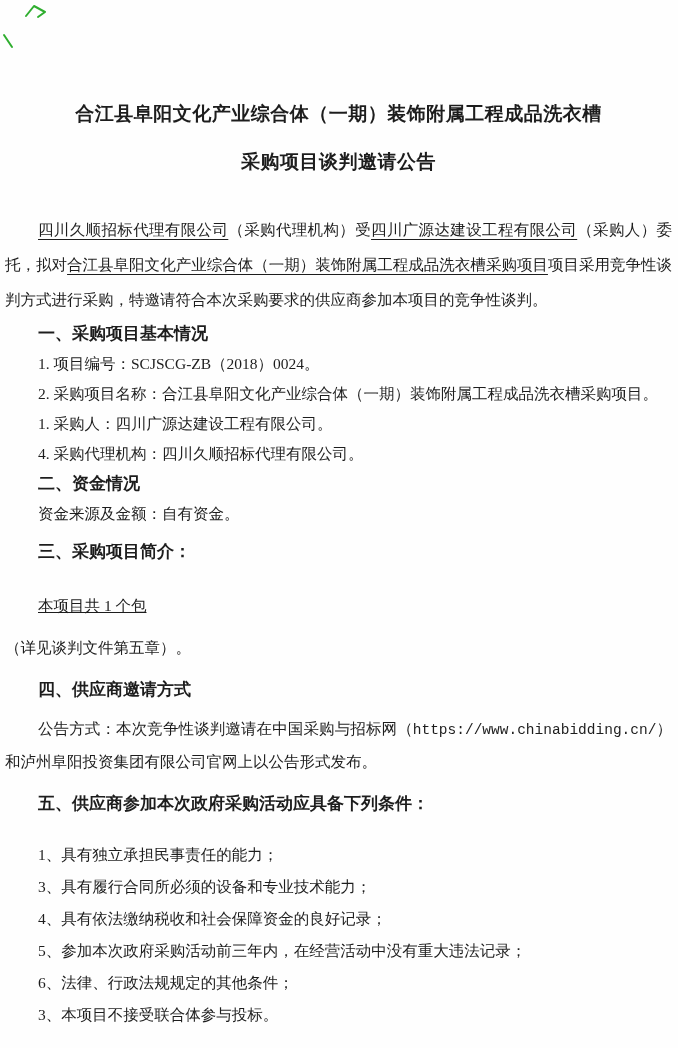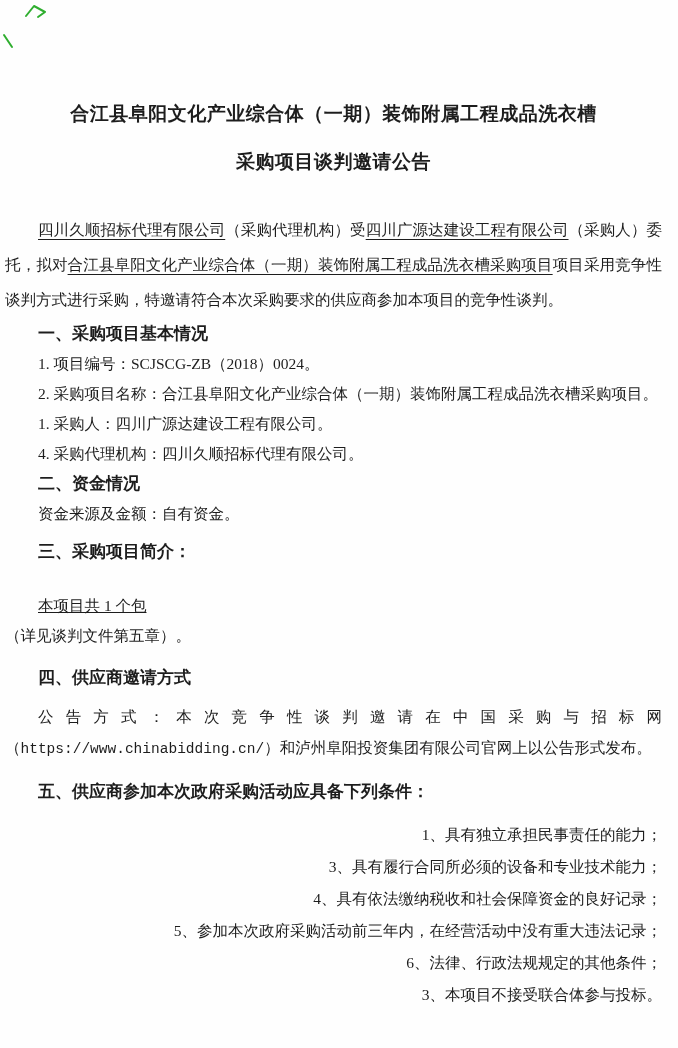--- a/index.html
+++ b/index.html
@@ -11,21 +11,21 @@
     width: 678px;
     height: 1048px;
     position: relative;
     overflow: hidden;
     font-family: "Liberation Serif", serif;
     color: #1d1d1d;
   }
   .page {
     position: absolute;
     inset: 0;
-    padding: 90px 16px 0 5px;
+    padding: 90px 6px 0 5px;
     box-sizing: border-box;
     background: #fefefe;
   }
   
   .pen-mark { position: absolute; }
   .pen-mark-1 { left: 24px; top: 4px; width: 24px; height: 15px; }
   .pen-mark-2 { left: 2px; top: 33px; width: 13px; height: 16px; }
 
   .title { margin: 0; text-align: center; }
   .title span {
@@ -60,26 +60,26 @@
     margin: 0;
     padding-left: 33px;
   }
   .h-basic { margin-top: 2px; }
   .h-funds { margin-top: 0; }
   .h-brief { margin-top: 8px; }
   .h-invitation { margin-top: 12px; }
   .h-conditions { margin-top: 12px; }
 
   .brief-line1 { margin-top: 24px; text-decoration: underline; }
-  .brief-line2 { margin-top: 0; }
+  .brief-line2 { margin-top: 12px; }
   .inv-body { margin-top: 8px; line-height: 31px; }
   .url { font-family: "Liberation Mono", monospace; font-size: 14.5px; }
 
   .cond { font-size: 15.5px; line-height: 32px; text-indent: 33px; }
-  .cond-list { margin-top: 12px; text-align: right; }
+  .cond-list { margin-top: 20px; }
 </style>
 </head>
 <body>
 
 <div class="page">
 
   <svg class="pen-mark pen-mark-1" viewBox="0 0 24 15">
     <path d="M2 12 L10 2 L21 8 L14 13" fill="none" stroke="#2fae2f" stroke-width="2" stroke-linecap="round" stroke-linejoin="round"></path>
   </svg>
   <svg class="pen-mark pen-mark-2" viewBox="0 0 13 16">

